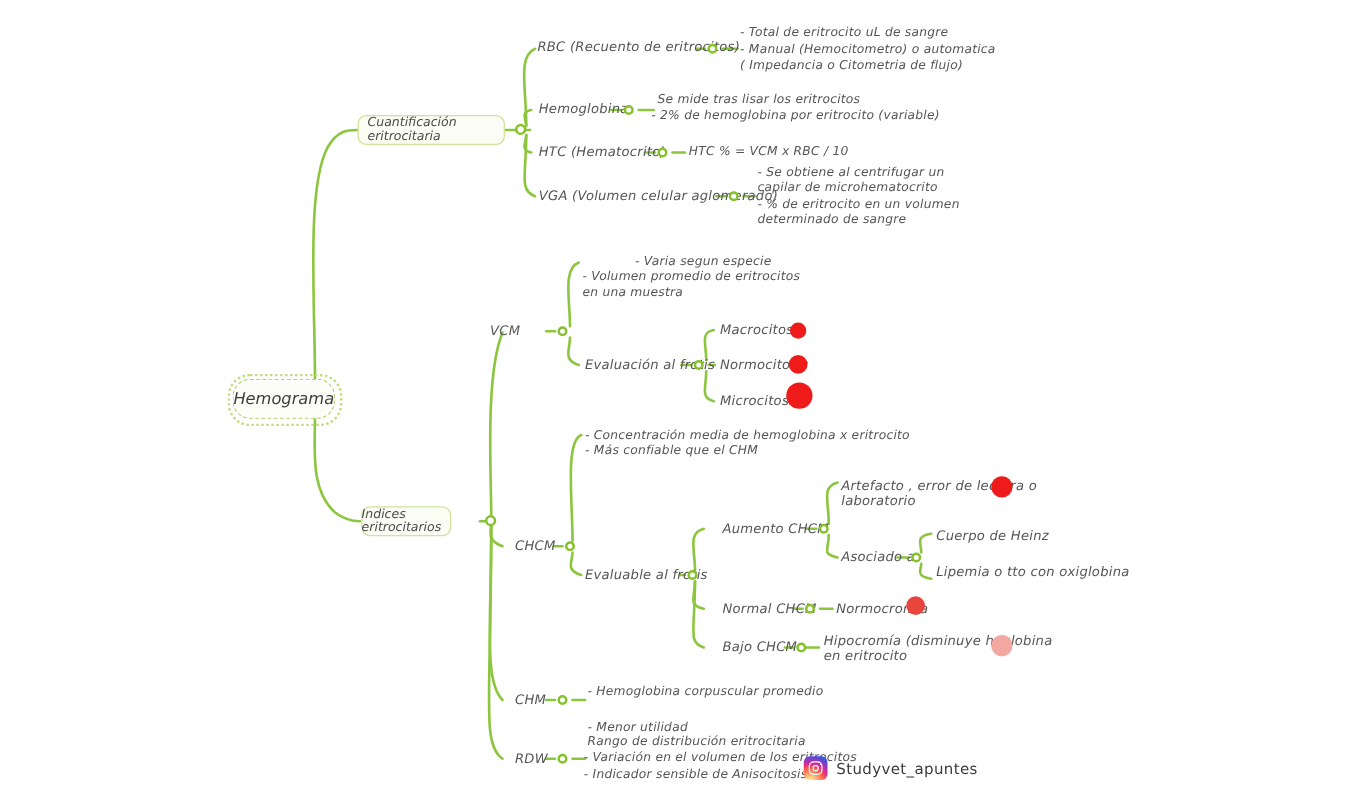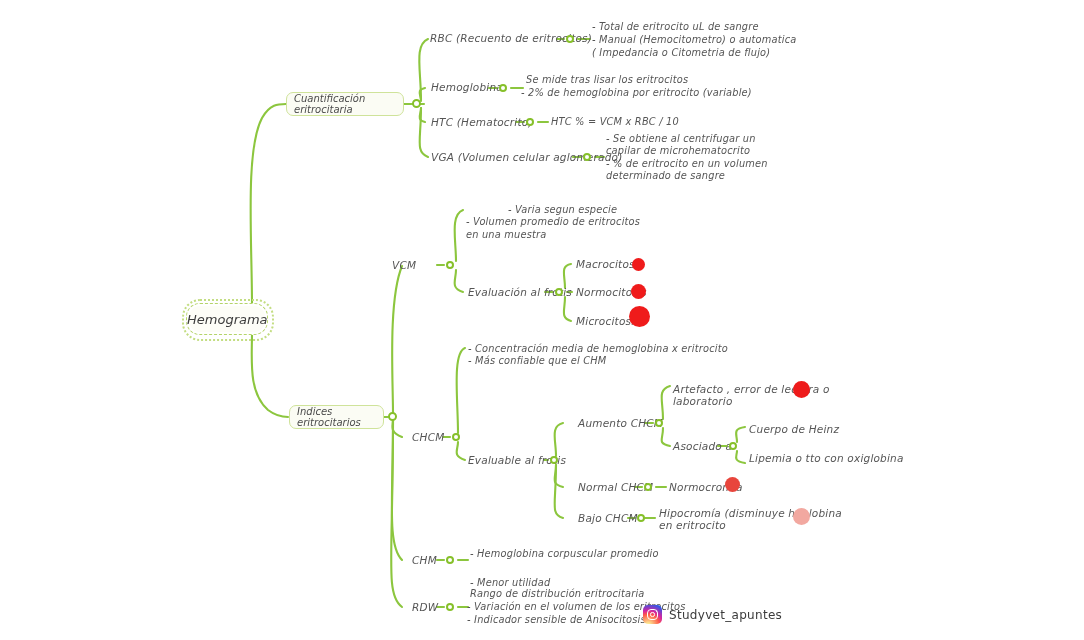--- a/index.html
+++ b/index.html
@@ -21,21 +21,21 @@
     letter-spacing:.2px;
   }
   .n-lvl2{font-size:10.5px;color:#555;}
   .n-note{font-size:9.8px;color:#555;}
 
   
   .root-box{
     position:absolute;
     left:186px;top:303px;
     width:80px;height:30px;
-    display:flex;align-items:center;justify-content:flex-start;
+    display:flex;align-items:center;justify-content:center;
     font-style:italic;font-size:13px;color:#3d3d3d;
     background:#fdfdf7;
     border:1.4px dashed #b5d46a;
     border-radius:14px;
     box-shadow:0 0 0 2px #ffffff inset;
   }
   .root-scallop{
     position:absolute;left:182px;top:299px;width:88px;height:38px;
     border:2px dotted #c3dd82;border-radius:18px;
   }
@@ -172,21 +172,21 @@
   </svg>
 
   <div class="root-scallop"></div>
   <div class="root-box">
     <span>Hemograma</span>
   </div>
 
   <div class="cap" style="left:286px;top:92px;width:118px;height:24px;font-size:10px;">
     <span>Cuantificación eritrocitaria</span>
   </div>
-  <div class="cap" style="left:289px;top:405px;width:95px;height:24px;font-size:10px;">
+  <div class="cap" style="left:289px;top:405px;width:72px;height:24px;font-size:10px;">
     <span>Indices eritrocitarios</span>
   </div>
 
   <div class="dot" style="left:412px;top:99px;"></div>
   <div class="dot" style="left:388px;top:412px;"></div>
 
   <div class="node n-lvl2" style="left:430px;top:32px;">RBC (Recuento de eritrocitos)</div>
   <div class="dot sm" style="left:566px;top:35px;"></div>
   <div class="node n-note" style="left:592px;top:21px;">- Total de eritrocito uL de sangre</div>
   <div class="node n-note" style="left:592px;top:34px;">- Manual (Hemocitometro) o automatica</div>

